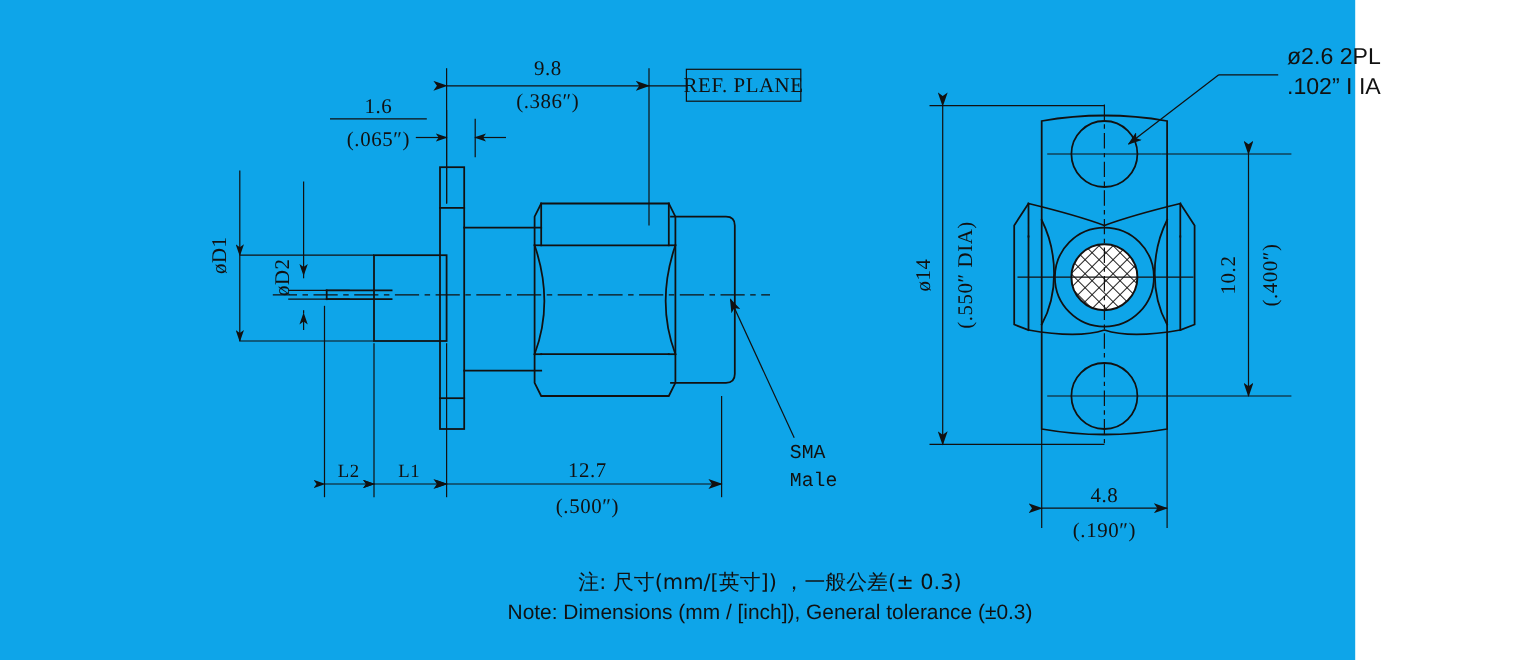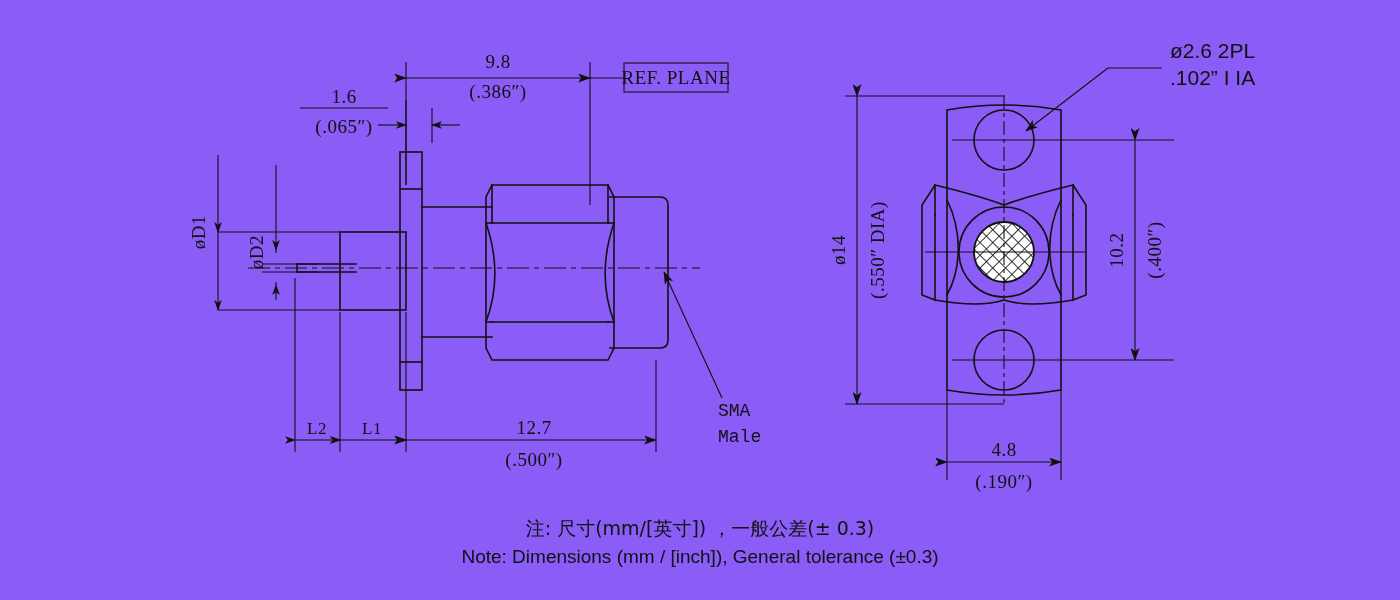--- a/index.html
+++ b/index.html
@@ -1,17 +1,17 @@
 <!DOCTYPE html>
 <html><head>
 <meta charset="utf-8">
 <style>
   html,body{margin:0;padding:0;background:#ffffff;}
   body{width:1400px;height:600px;overflow:hidden;font-family:"Liberation Serif",serif;}
-  #stage{position:relative;width:1400px;height:600px;background:#8b5cf6;}
+  #stage{position:relative;width:1232px;height:600px;background:#0ea5e9;}
   svg{display:block;}
   .ln{stroke:#111;fill:none;stroke-width:1.6;stroke-linecap:square;}
   .thin{stroke:#111;fill:none;stroke-width:1.1;}
   .dim{stroke:#111;fill:none;stroke-width:1.1;}
   .ctr{stroke:#111;fill:none;stroke-width:1.1;stroke-dasharray:22 5 5 5;}
   .ctr2{stroke:#111;fill:none;stroke-width:1.1;stroke-dasharray:14 4 4 4;}
   .hatchfill{fill:url(#xh);stroke:#111;stroke-width:1.8;}
   text{fill:#111;}
   .t-serif{font-family:"Liberation Serif",serif;font-size:19px;letter-spacing:.5px;}
   .t-serif-s{font-family:"Liberation Serif",serif;font-size:17px;letter-spacing:.5px;}

